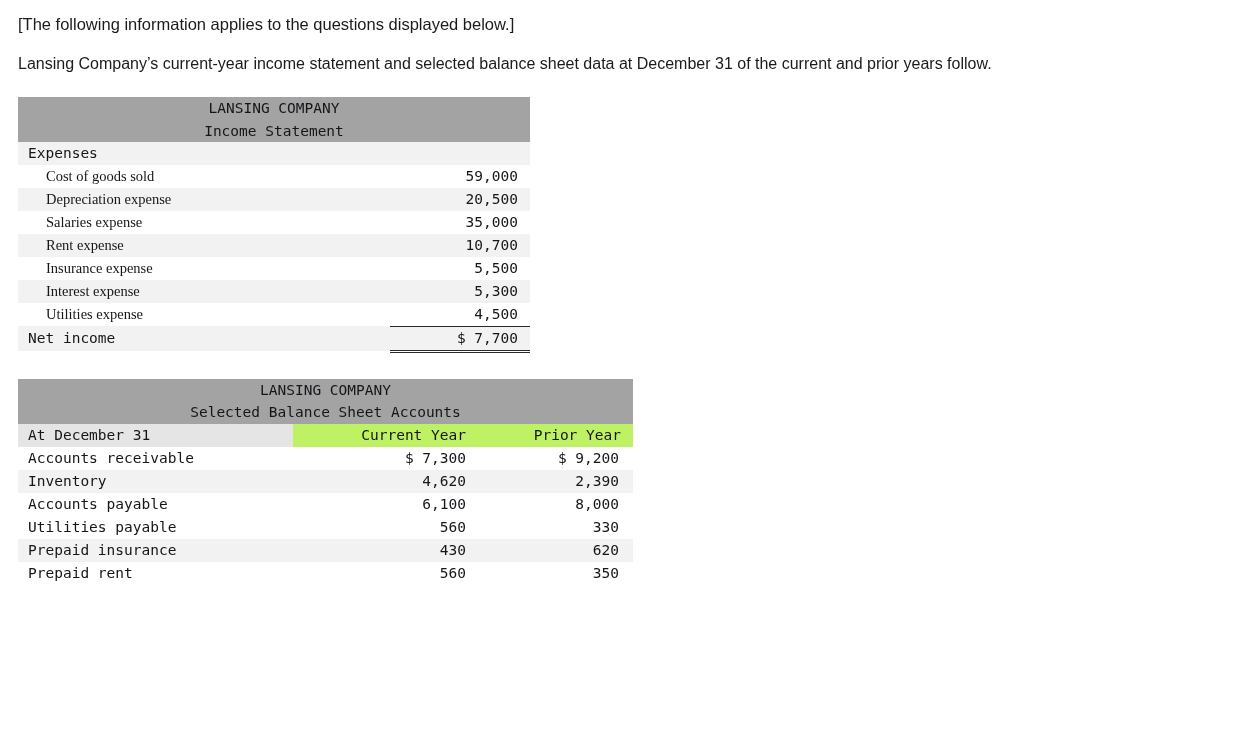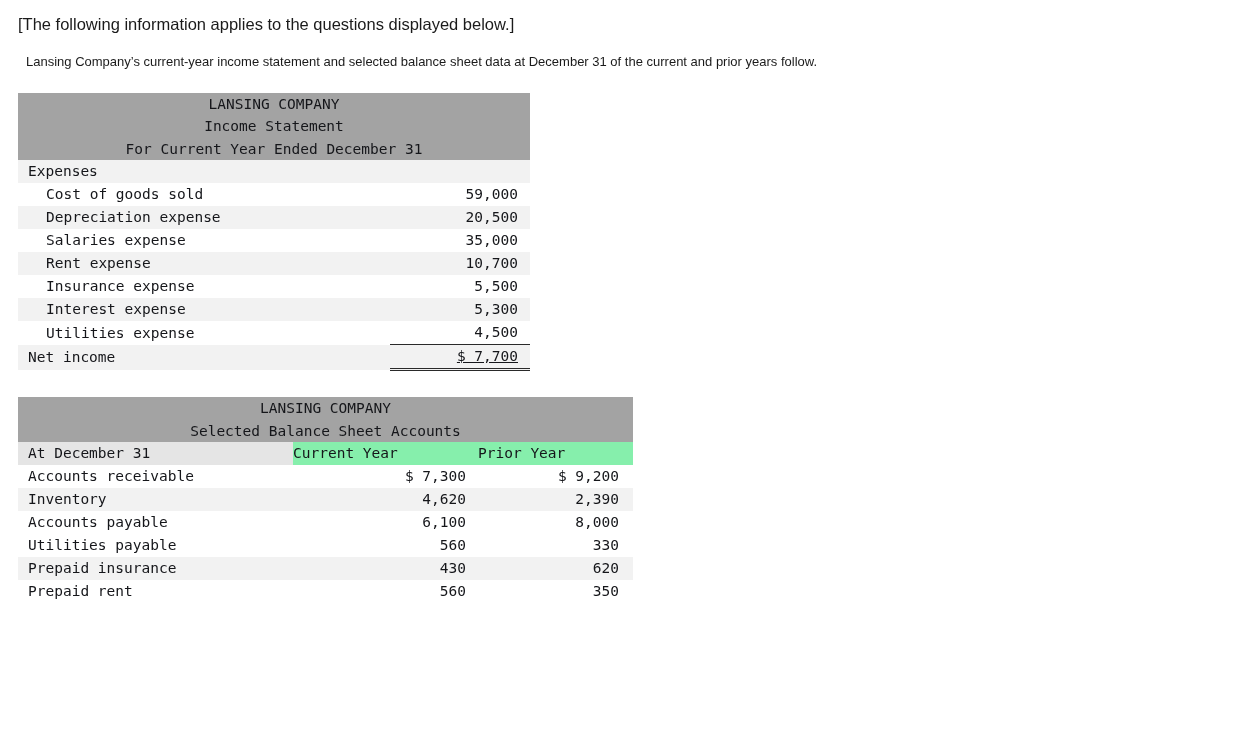--- a/index.html
+++ b/index.html
@@ -18,23 +18,23 @@
     padding: 14px 18px 0 18px;
     box-sizing: border-box;
   }
   .intro-italic {
     font-size: 16.5px;
     color: #1b1b1b;
     margin: 0 0 18px 0;
     line-height: 1.3;
   }
   .intro-text {
-    font-size: 13px;
+    font-size: 16px;
     line-height: 1.35;
-    margin: 0 0 22px 8px;
+    margin: 0 0 22px 0;
     max-width: 1210px;
   }
 
   
   table.fin {
     border-collapse: collapse;
     font-family: "DejaVu Sans Mono", monospace;
     font-size: 14.5px;
     color: #15161a;
   }
@@ -50,28 +50,28 @@
     line-height: 1.55;
   }
   .rowline td {
     height: 23px;
     line-height: 23px;
     vertical-align: middle;
   }
   .shade td { background: #f2f2f2; }
   .plain td { background: #ffffff; }
   .lbl      { padding-left: 10px !important; text-align: left; white-space: pre; }
-  .lbl-ind  { padding-left: 28px !important; text-align: left; white-space: pre; }
+  .lbl-ind  { padding-left: 28px !important; text-align: left; white-space: pre; font-family: Liberation Serif, serif; }
   .num      { text-align: right; padding-right: 12px !important; white-space: pre; }
   .num2     { text-align: right; padding-right: 14px !important; white-space: pre; }
-  .hdr      { text-align: left; padding-right: 12px !important; white-space: pre; background: #86efac; }
+  .hdr      { text-align: right; padding-right: 12px !important; white-space: pre; background: #bef264; }
   .hdr-left { text-align: left; padding-left: 10px !important; white-space: pre; background: #e5e5e5; margin-left: 48px; }
 
   .topline  { border-top: 1px solid #2a2a2a; }
-  .dblline  { border-bottom: 3px double #2a2a2a; text-decoration: underline; }
+  .dblline  { border-bottom: 3px double #2a2a2a; }
 
   
   #income-statement { width: 512px; margin-bottom: 26px; }
   #income-statement col.c1 { width: 372px; }
   #income-statement col.c2 { width: 140px; }
 
   
   #balance-sheet { width: 615px; }
   #balance-sheet col.b1 { width: 275px; }
   #balance-sheet col.b2 { width: 185px; }
@@ -89,23 +89,20 @@
     <colgroup>
         <col class="c1">
         <col class="c2">
       </colgroup>
     <tbody>
       <tr class="title-block">
         <td colspan="2">LANSING COMPANY</td>
       </tr>
       <tr class="title-block">
         <td colspan="2">Income Statement</td>
-      </tr>
-      <tr class="title-block">
-        <td colspan="2">For Current Year Ended December 31</td>
       </tr>
 
       <tr class="rowline shade">
         <td class="lbl">Expenses</td>
         <td class="num"></td>
       </tr>
       <tr class="rowline plain">
         <td class="lbl-ind">Cost of goods sold</td>
         <td class="num">59,000</td>
       </tr>

